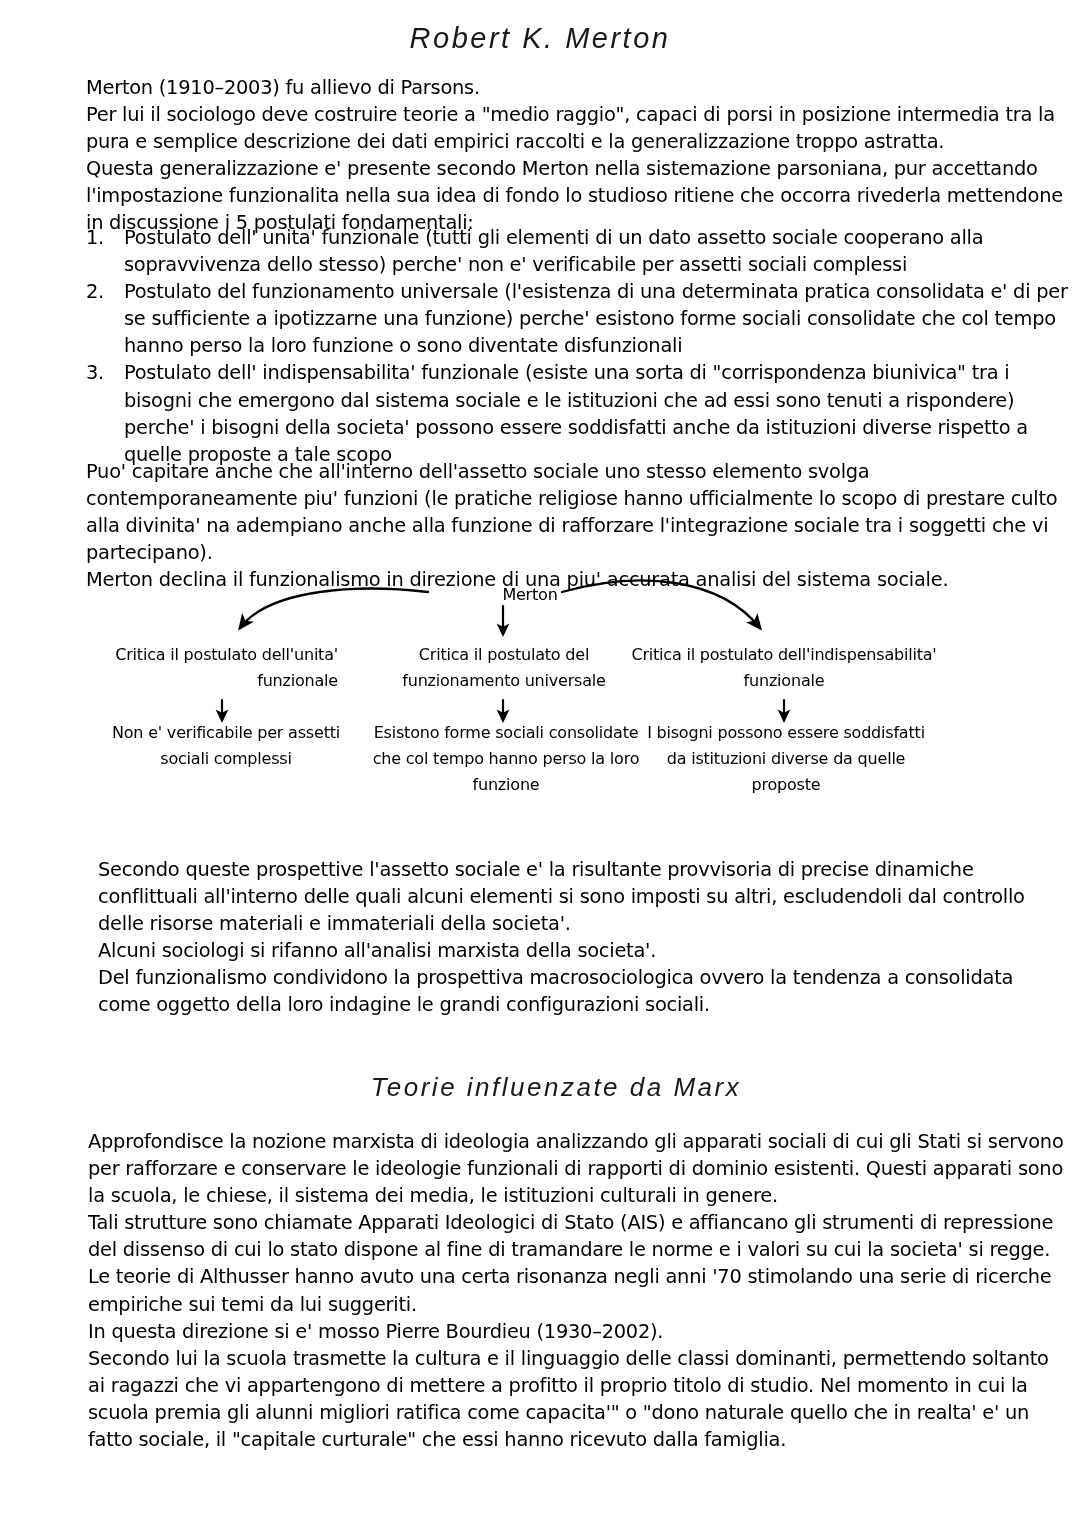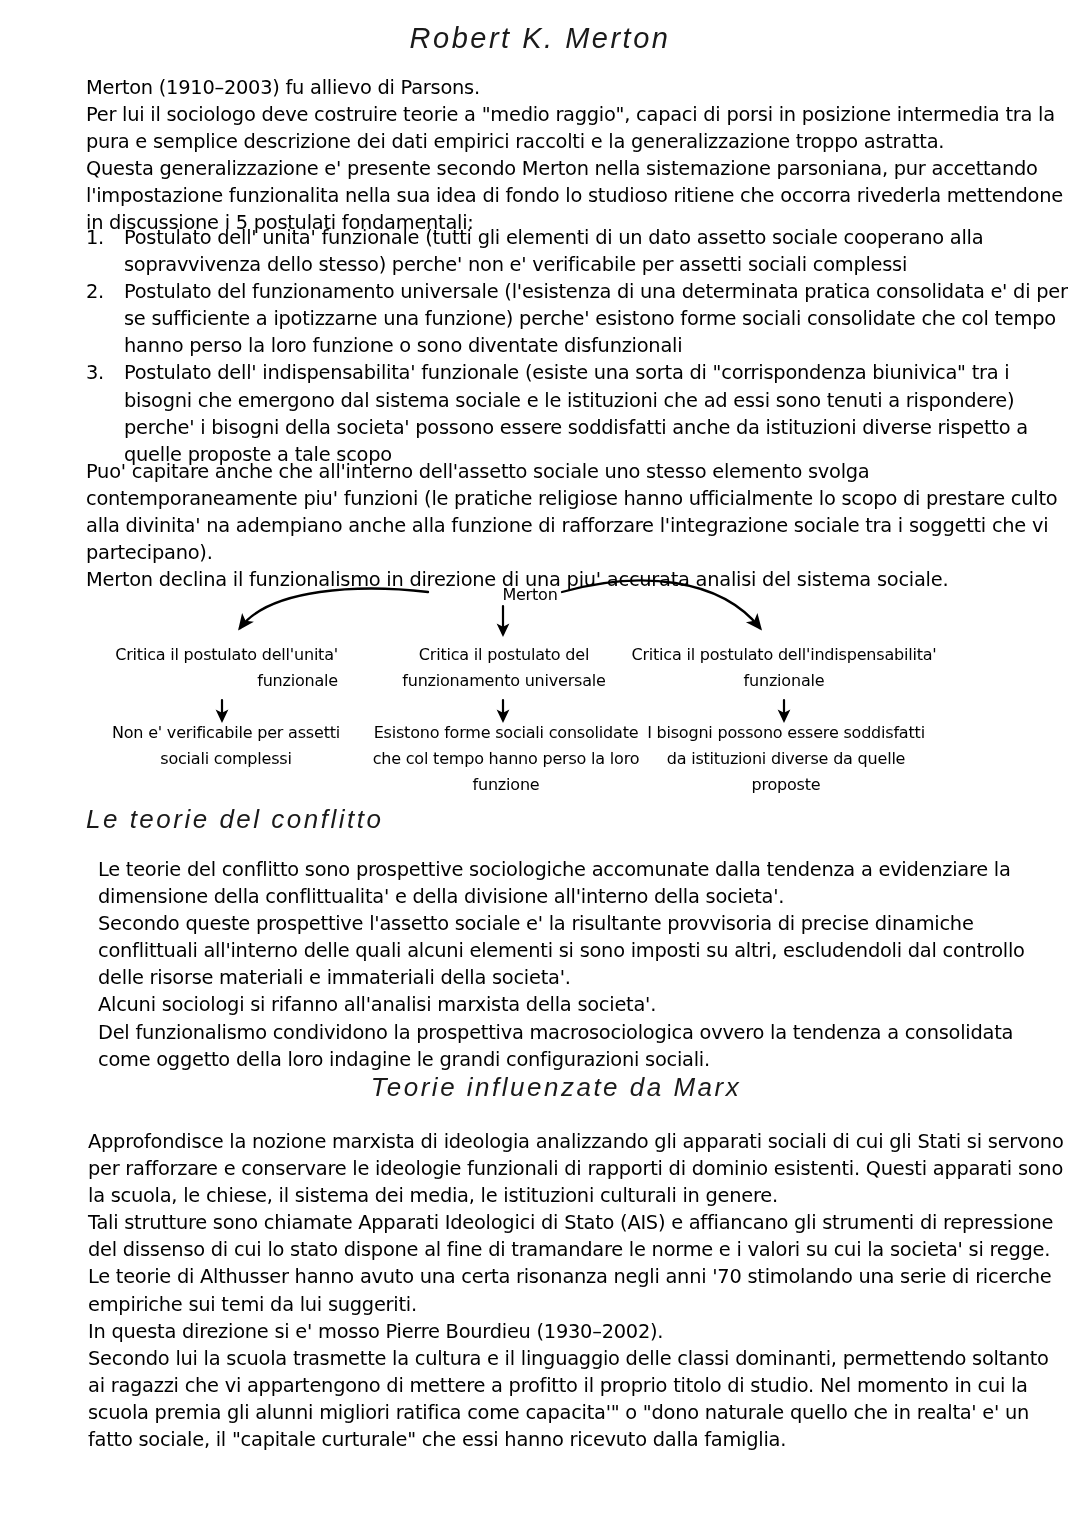--- a/index.html
+++ b/index.html
@@ -210,24 +210,22 @@
 
     <div class="node" id="node-c1">Critica il postulato dell'unita' funzionale</div>
     <div class="node" id="node-c2">Critica il postulato del funzionamento universale</div>
     <div class="node" id="node-c3">Critica il postulato dell'indispensabilita' funzionale</div>
 
     <div class="node" id="node-e2">Esistono forme sociali consolidate che col tempo hanno perso la loro funzione</div>
     <div class="node" id="node-e1">Non e' verificabile per assetti sociali complessi</div>
     <div class="node" id="node-e3">I bisogni possono essere soddisfatti da istituzioni diverse da quelle proposte</div>
   </div>
 
-  <div id="heading-conflitto" class="script">Le teorie del conflitto</div>
 
   <div id="conflitto-body" class="hand">
-    <p>Le teorie del conflitto sono prospettive sociologiche accomunate dalla tendenza a evidenziare la dimensione della conflittualita' e della divisione all'interno della societa'.</p>
     <p>Secondo queste prospettive l'assetto sociale e' la risultante provvisoria di precise dinamiche conflittuali all'interno delle quali alcuni elementi si sono imposti su altri, escludendoli dal controllo delle risorse materiali e immateriali della societa'.</p>
     <p>Alcuni sociologi si rifanno all'analisi marxista della societa'.</p>
     <p>Del funzionalismo condividono la prospettiva macrosociologica ovvero la tendenza a consolidata come oggetto della loro indagine le grandi configurazioni sociali.</p>
   </div>
 
   <div id="heading-marx" class="script">Teorie influenzate da Marx</div>
 
   <div id="marx-body" class="hand">
     <p>Approfondisce la nozione marxista di ideologia analizzando gli apparati sociali di cui gli Stati si servono per rafforzare e conservare le ideologie funzionali di rapporti di dominio esistenti. Questi apparati sono la scuola, le chiese, il sistema dei media, le istituzioni culturali in genere.</p>
     <p>Tali strutture sono chiamate Apparati Ideologici di Stato (AIS) e affiancano gli strumenti di repressione del dissenso di cui lo stato dispone al fine di tramandare le norme e i valori su cui la societa' si regge.</p>

